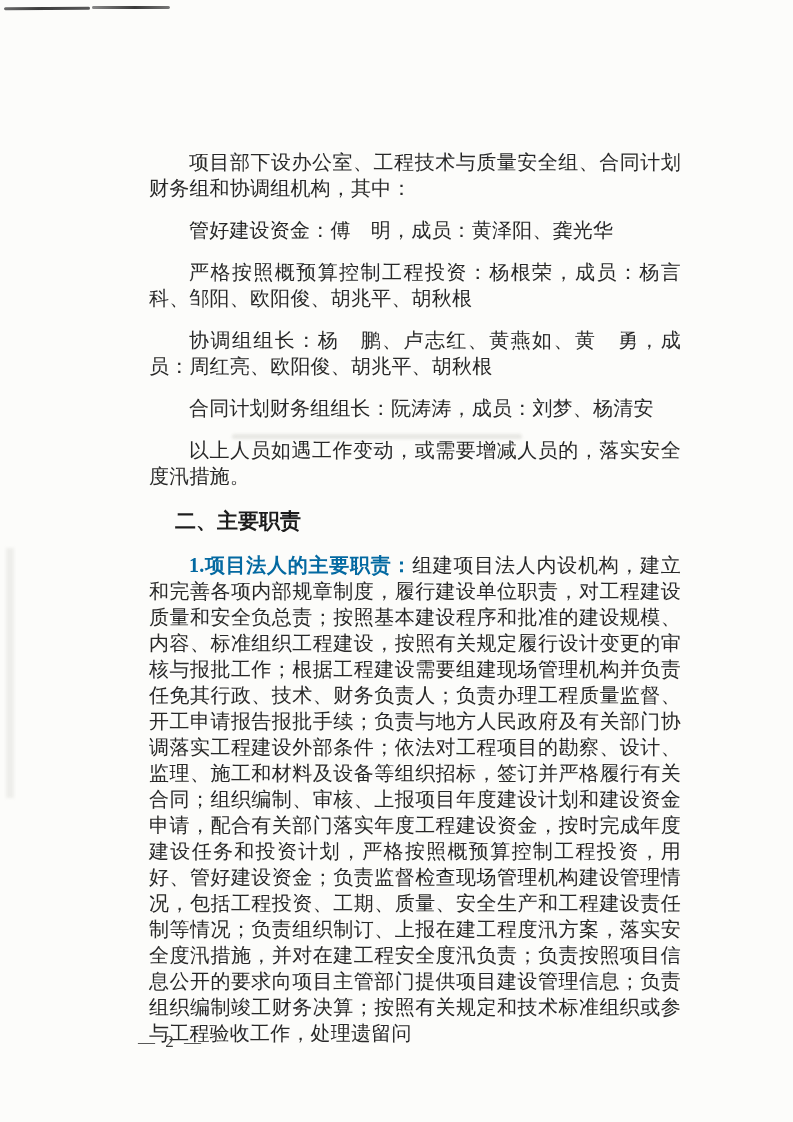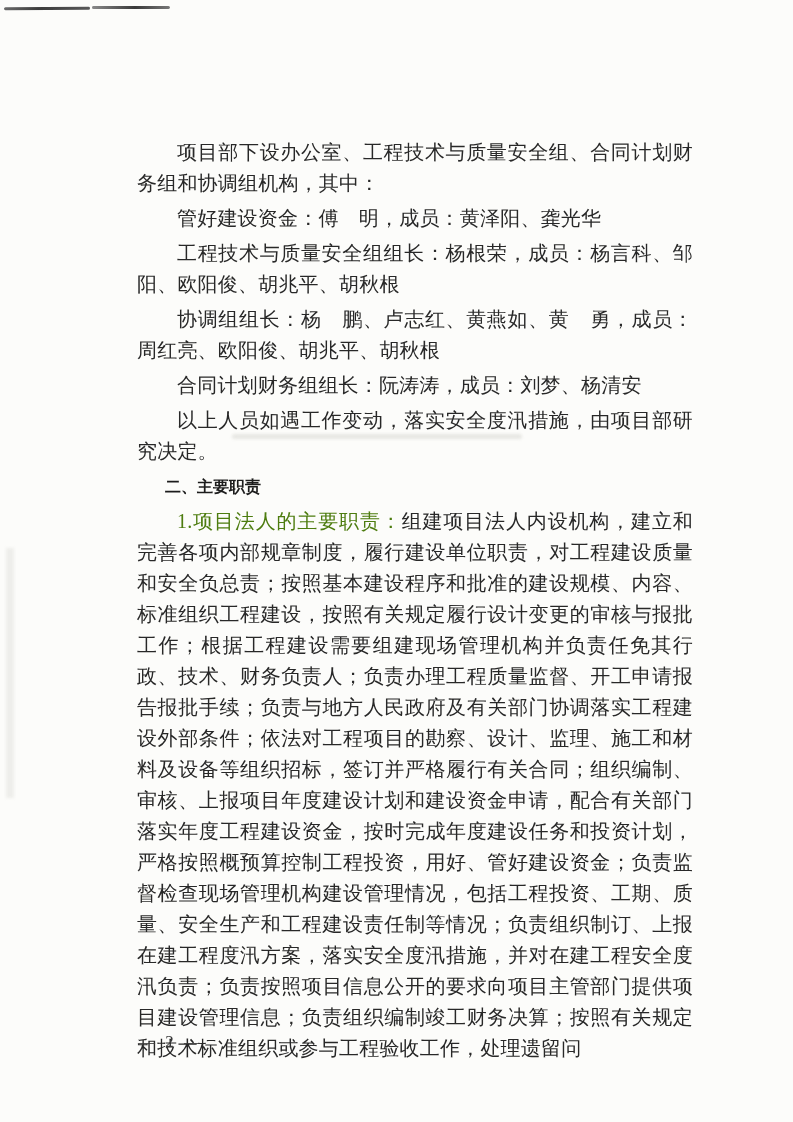--- a/index.html
+++ b/index.html
@@ -38,38 +38,38 @@
     border-radius: 3px;
   }
   
   .content {
     position: absolute;
     left: 133px;
     top: 133px;
     width: 564px;
   }
   .para {
-    margin: 4px;
+    margin: 16px;
     text-indent: 2em;
     font-size: 20px;
-    line-height: 31px;
+    line-height: 26px;
     text-align: justify;
     text-justify: inter-ideograph;
     letter-spacing: 0.2px;
   }
   .heading {
     margin: 0;
     text-indent: 2em;
-    font-size: 16px;
+    font-size: 21px;
     line-height: 31.4px;
     font-weight: 700;
     font-family: "Liberation Sans", "DejaVu Sans", sans-serif;
     color: #1c1c1c;
   }
-  .lead { font-weight: 400; color: #4d7c0f; }
+  .lead { font-weight: 700; color: #0369a1; }
   .footer {
     position: absolute;
     left: 138px;
     top: 1032px;
     font-size: 17px;
     letter-spacing: 3px;
     color: #3a3a3a;
   }
 </style>
 </head>
@@ -78,24 +78,24 @@
 <div class="page">
 
   <div class="artifact topline-a"></div>
   <div class="artifact topline-b"></div>
   <div class="artifact left-band"></div>
   <div class="artifact smudge-1"></div>
 
   <div class="content">
     <p class="para">项目部下设办公室、工程技术与质量安全组、合同计划财务组和协调组机构，其中：</p>
     <p class="para">管好建设资金：傅　明，成员：黄泽阳、龚光华</p>
-    <p class="para">工程技术与质量安全组组长：杨根荣，成员：杨言科、邹阳、欧阳俊、胡兆平、胡秋根</p>
+    <p class="para">严格按照概预算控制工程投资：杨根荣，成员：杨言科、邹阳、欧阳俊、胡兆平、胡秋根</p>
     <p class="para">协调组组长：杨　鹏、卢志红、黄燕如、黄　勇，成员：周红亮、欧阳俊、胡兆平、胡秋根</p>
     <p class="para">合同计划财务组组长：阮涛涛，成员：刘梦、杨清安</p>
-    <p class="para">以上人员如遇工作变动，落实安全度汛措施，由项目部研究决定。</p>
+    <p class="para">以上人员如遇工作变动，或需要增减人员的，落实安全度汛措施。</p>
 
     <h3 class="heading">二、主要职责</h3>
 
     <p class="para"><span class="lead">1.项目法人的主要职责：</span><span>组建项目法人内设机构，建立和完善各项内部规章制度，履行建设单位职责，对工程建设质量和安全负总责；按照基本建设程序和批准的建设规模、内容、标准组织工程建设，按照有关规定履行设计变更的审核与报批工作；根据工程建设需要组建现场管理机构并负责任免其行政、技术、财务负责人；负责办理工程质量监督、开工申请报告报批手续；负责与地方人民政府及有关部门协调落实工程建设外部条件；依法对工程项目的勘察、设计、监理、施工和材料及设备等组织招标，签订并严格履行有关合同；组织编制、审核、上报项目年度建设计划和建设资金申请，配合有关部门落实年度工程建设资金，按时完成年度建设任务和投资计划，严格按照概预算控制工程投资，用好、管好建设资金；负责监督检查现场管理机构建设管理情况，包括工程投资、工期、质量、安全生产和工程建设责任制等情况；负责组织制订、上报在建工程度汛方案，落实安全度汛措施，并对在建工程安全度汛负责；负责按照项目信息公开的要求向项目主管部门提供项目建设管理信息；负责组织编制竣工财务决算；按照有关规定和技术标准组织或参与工程验收工作，处理遗留问</span></p>
   </div>
 
   <div class="footer">— 2 —</div>
 
 </div>
 

